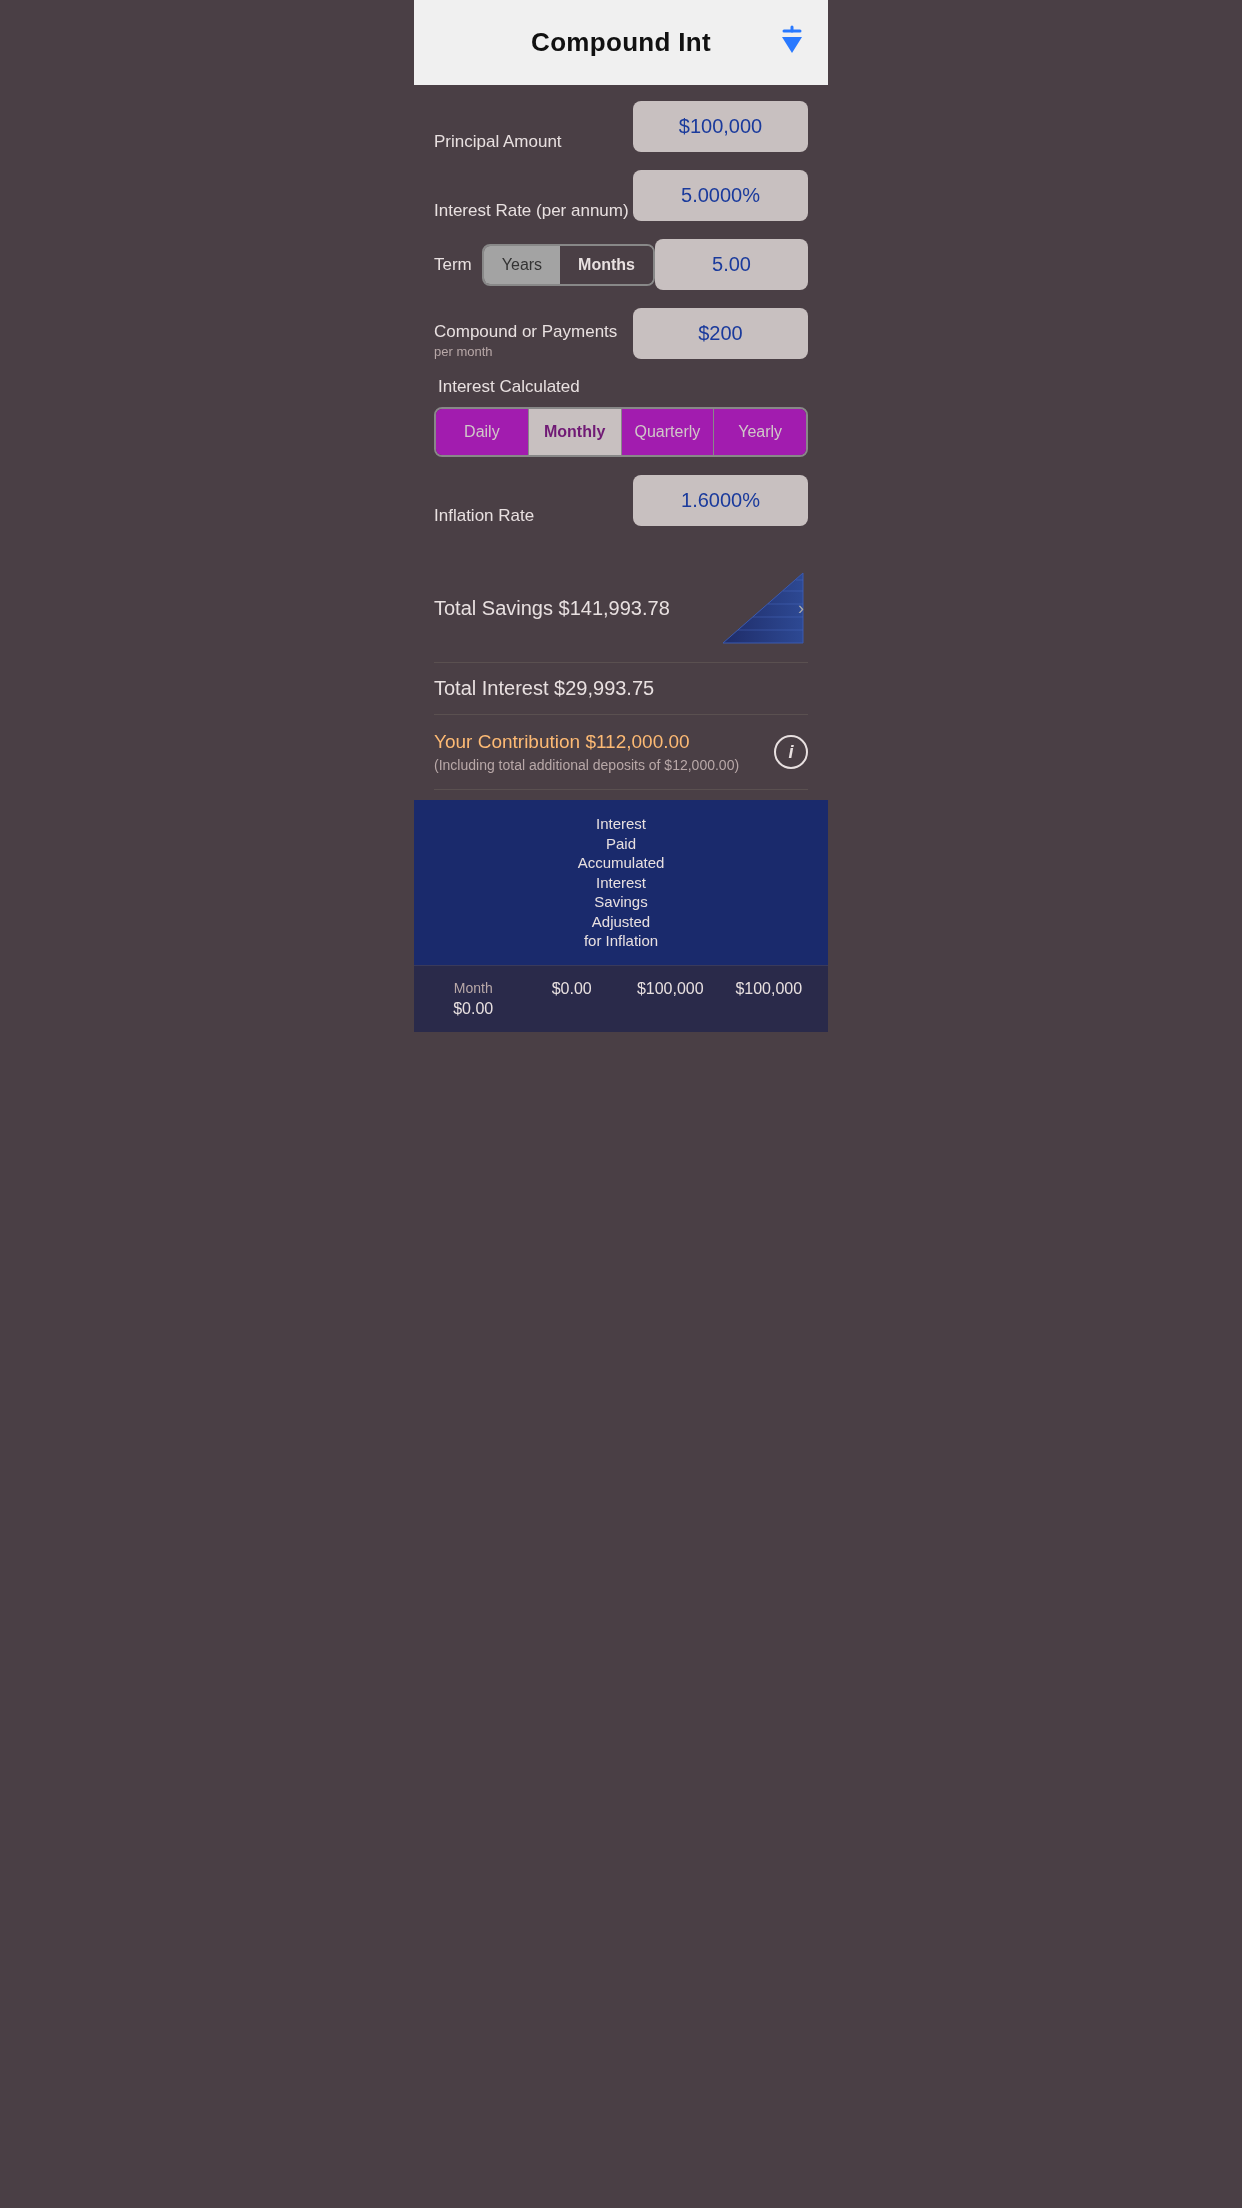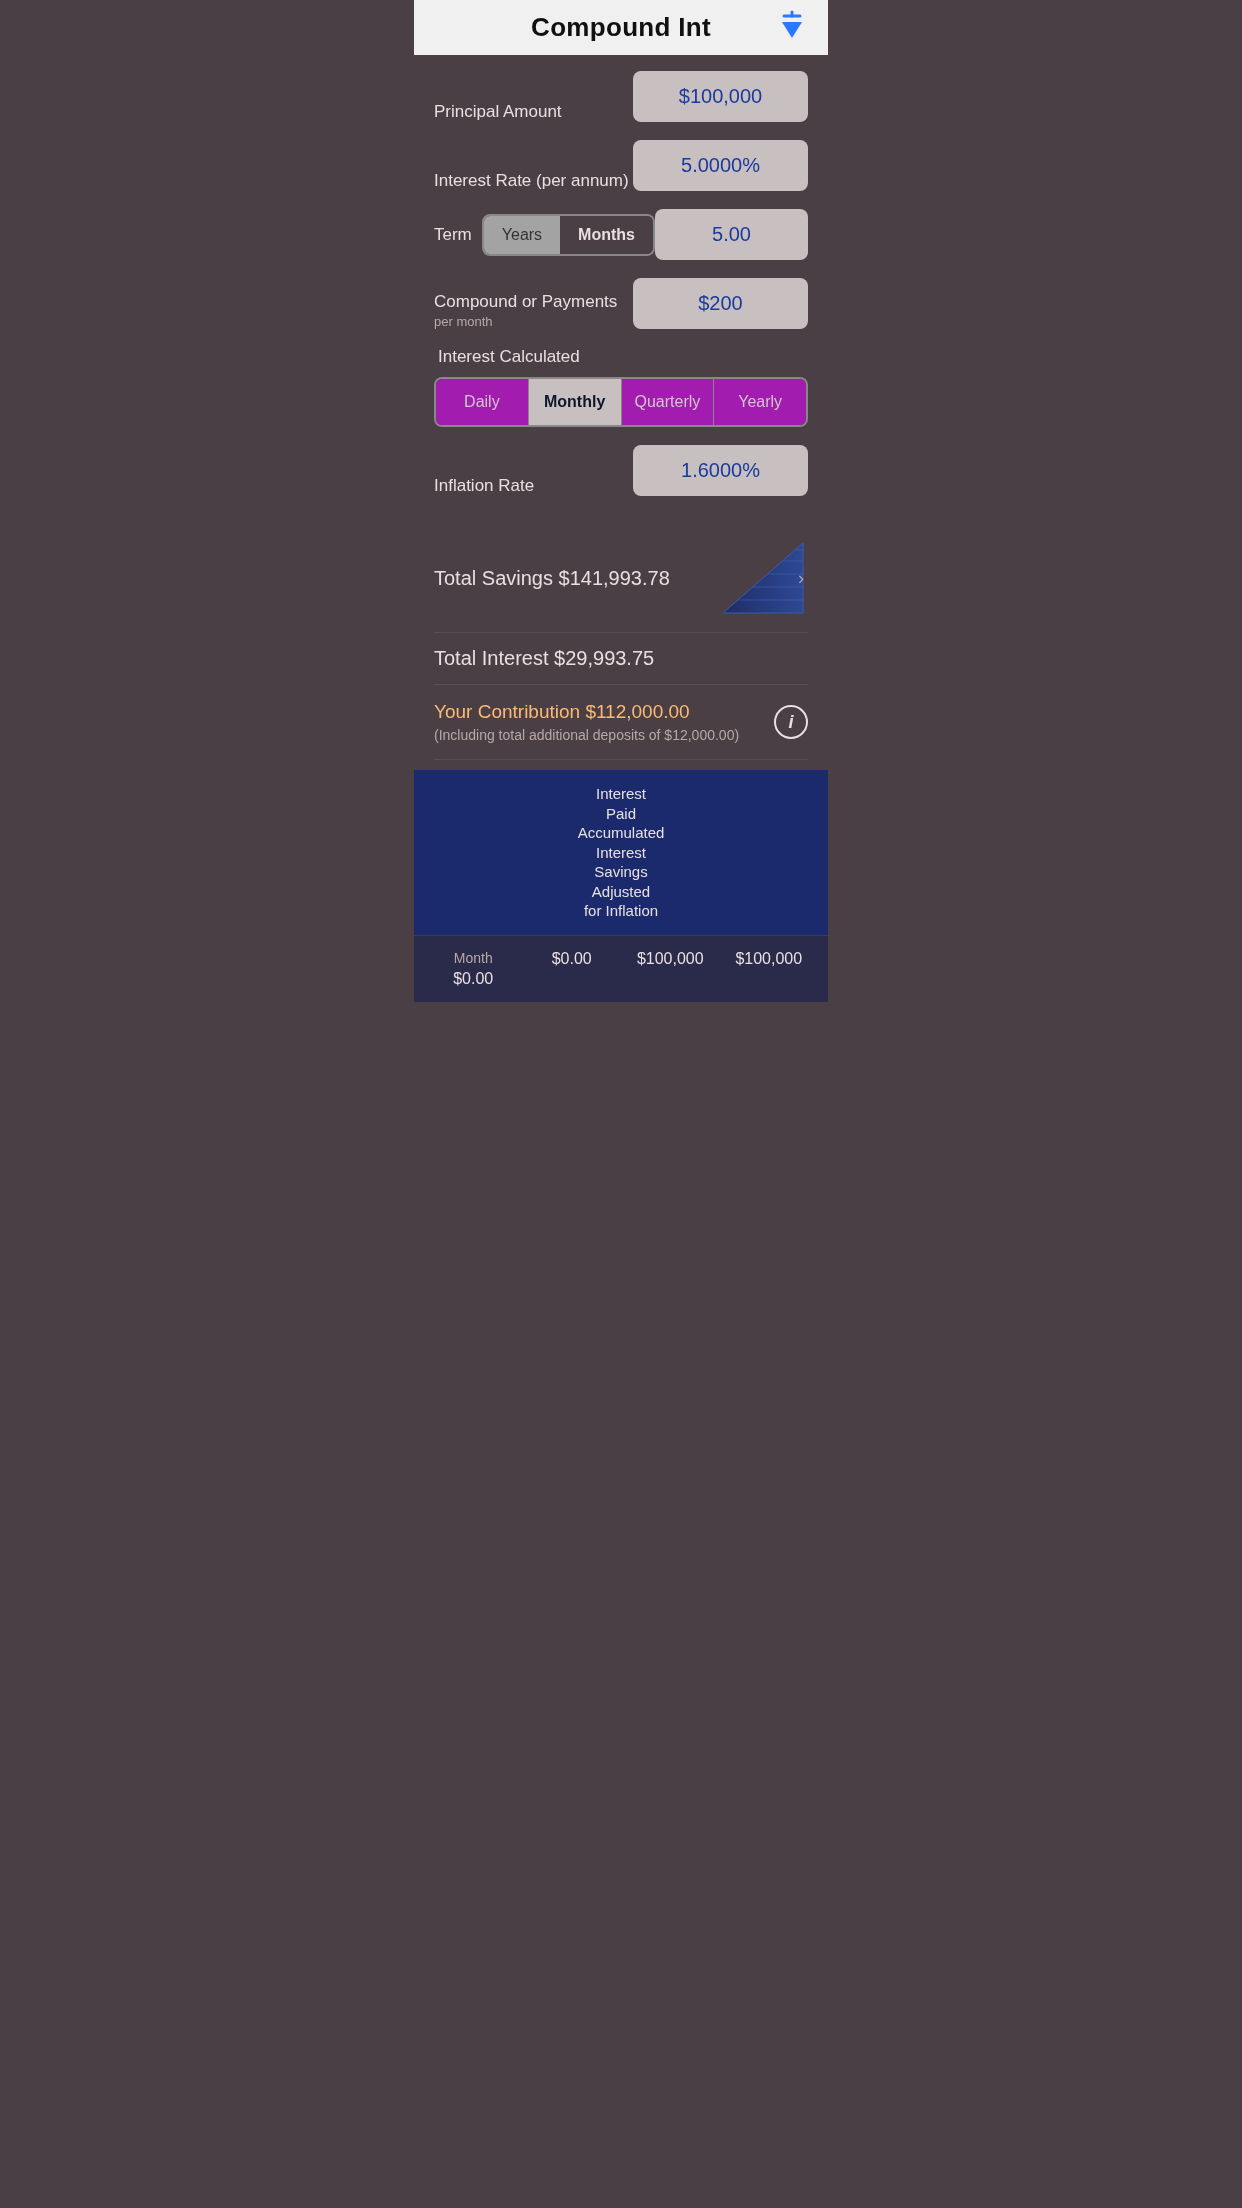--- a/index.html
+++ b/index.html
@@ -14,21 +14,21 @@
     }
 
     
     .header {
       background: #f0f0f0;
       display: flex;
       align-items: center;
       justify-content: center;
       padding: 14px 16px;
       position: relative;
-      height: 55px;
+      height: 85px;
     }
 
     .header-title {
       font-size: 26px;
       font-weight: 700;
       color: #111;
       letter-spacing: 0.3px;
     }
 
     .header-icon {
@@ -155,21 +155,21 @@
       text-align: center;
       border-right: 1px solid #888;
     }
 
     .interest-tab:last-child {
       border-right: none;
     }
 
     .interest-tab.active {
       background: #c8c0c0;
-      color: #0f172a;
+      color: #701a75;
       font-weight: 600;
     }
 
     
     .results {
       padding: 10px 0;
     }
 
     .result-row {
       display: flex;

